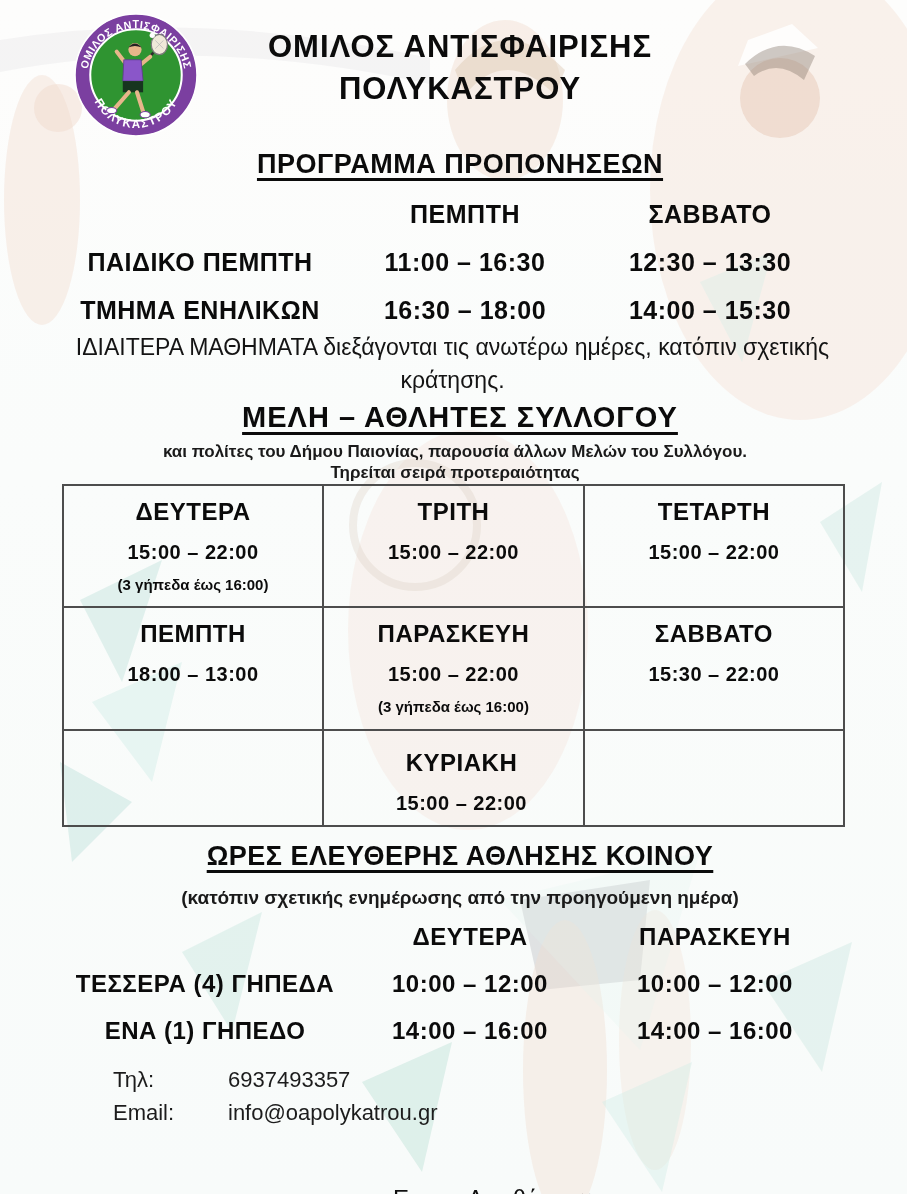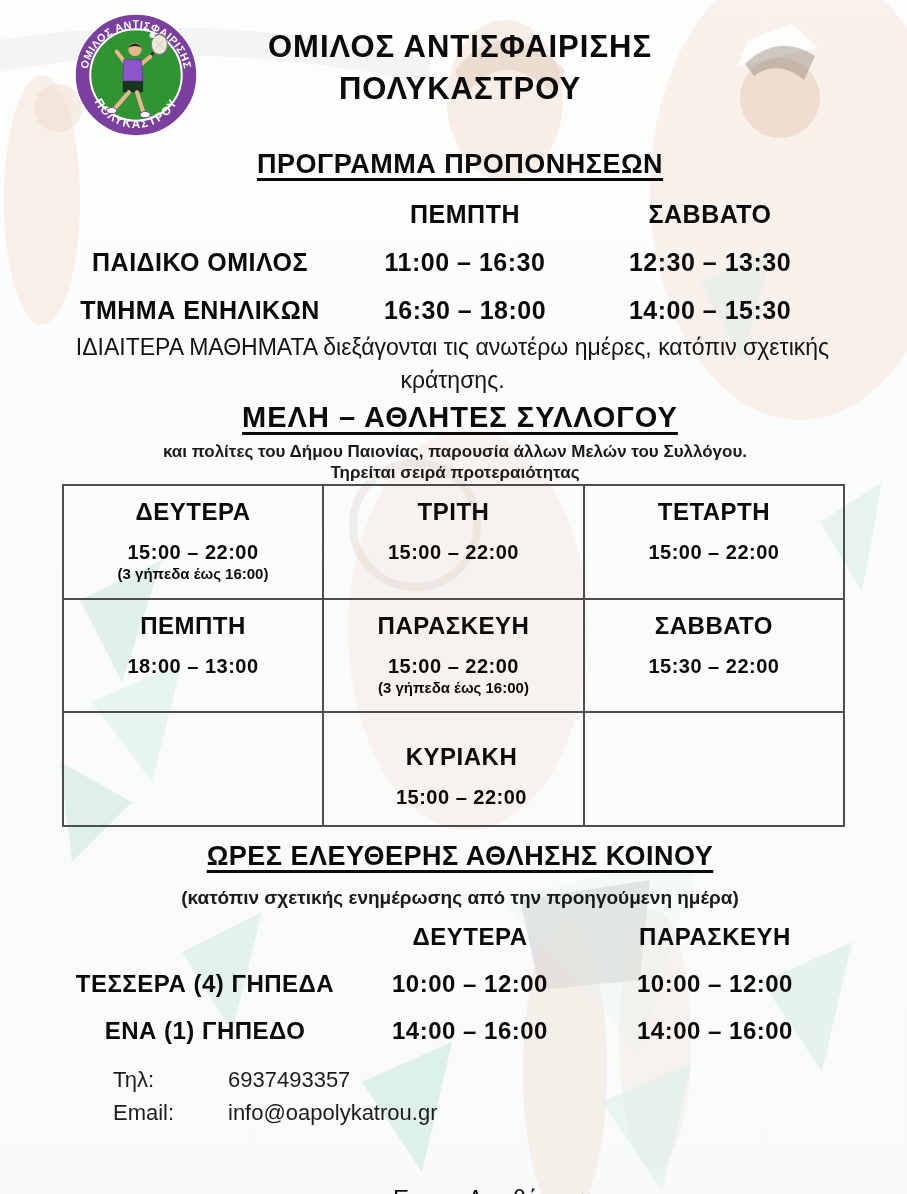--- a/index.html
+++ b/index.html
@@ -26,22 +26,22 @@
   .private-note{left:55px;top:331px;width:795px;font-size:23px;line-height:33px;color:#141414;}
 
   .members-heading{left:155px;top:401px;width:610px;font-size:29px;font-weight:bold;letter-spacing:1px;}
   .members-subnote{left:105px;top:441px;width:700px;font-size:17px;font-weight:bold;line-height:21px;color:#1a1a1a;}
 
   table.members{position:absolute;left:62px;top:484px;width:783px;height:343px;border-collapse:collapse;z-index:2;}
   table.members td{border:2px solid #4d4d4d;width:261px;vertical-align:top;padding:0;}
   .mcell{display:flex;flex-direction:column;align-items:center;padding-top:12px;}
   .mcell .day{font-size:24px;font-weight:bold;letter-spacing:.5px;}
   .mcell .hours{font-size:20px;font-weight:bold;margin-top:15px;letter-spacing:.5px;}
-  .mcell .note{font-size:15px;font-weight:bold;margin-top:1px;}
-  td.sunday .mcell{padding-top:30px;margin-left:16px;}
+  .mcell .note{font-size:15px;font-weight:bold;margin-top:12px;}
+  td.sunday .mcell{padding-top:18px;margin-left:16px;}
 
   .public-heading{left:150px;top:841px;width:620px;font-size:27px;font-weight:bold;letter-spacing:.5px;}
   .public-subnote{left:155px;top:887px;width:610px;font-size:19px;font-weight:bold;color:#1a1a1a;}
   .public-grid{left:55px;top:913px;width:790px;display:grid;grid-template-columns:300px 230px 260px;grid-auto-rows:47px;align-items:center;}
   .public-grid .cell{text-align:center;font-size:24px;font-weight:bold;letter-spacing:.5px;}
 
   .contact{left:113px;top:1063px;width:500px;font-size:22px;line-height:33px;color:#1c1c1c;display:grid;grid-template-columns:115px auto;}
   .signature{left:290px;top:1149px;width:420px;font-size:24px;color:#101010;margin-top:36px;}
 </style>
 </head>
@@ -113,21 +113,21 @@
     <div>ΟΜΙΛΟΣ ΑΝΤΙΣΦΑΙΡΙΣΗΣ</div>
     <div>ΠΟΛΥΚΑΣΤΡΟΥ</div>
   </div>
 
   <div class="fg training-heading center u">ΠΡΟΓΡΑΜΜΑ ΠΡΟΠΟΝΗΣΕΩΝ</div>
   <div class="fg training-grid">
     <div class="cell"></div>
     <div class="cell">ΠΕΜΠΤΗ</div>
     <div class="cell">ΣΑΒΒΑΤΟ</div>
 
-    <div class="cell">ΠΑΙΔΙΚΟ ΟΜΙΛΟΣ</div>
+    <div class="cell">ΠΑΙΔΙΚΟ ΠΕΜΠΤΗ</div>
     <div class="cell">11:00 – 16:30</div>
     <div class="cell">12:30 – 13:30</div>
 
     <div class="cell">ΤΜΗΜΑ ΕΝΗΛΙΚΩΝ</div>
     <div class="cell">16:30 – 18:00</div>
     <div class="cell">14:00 – 15:30</div>
   </div>
 
   <div class="fg members-heading center u">ΜΕΛΗ – ΑΘΛΗΤΕΣ ΣΥΛΛΟΓΟΥ</div>
 

